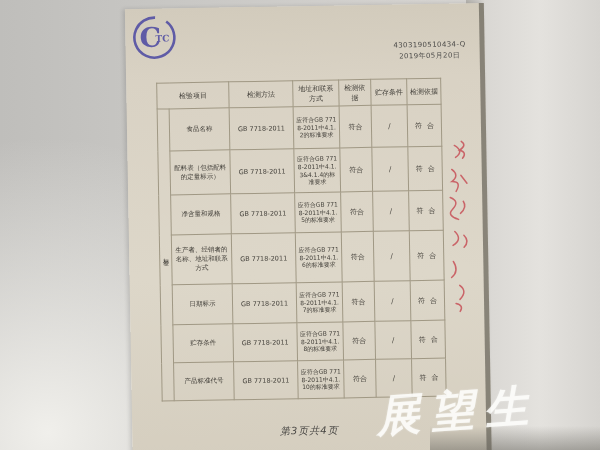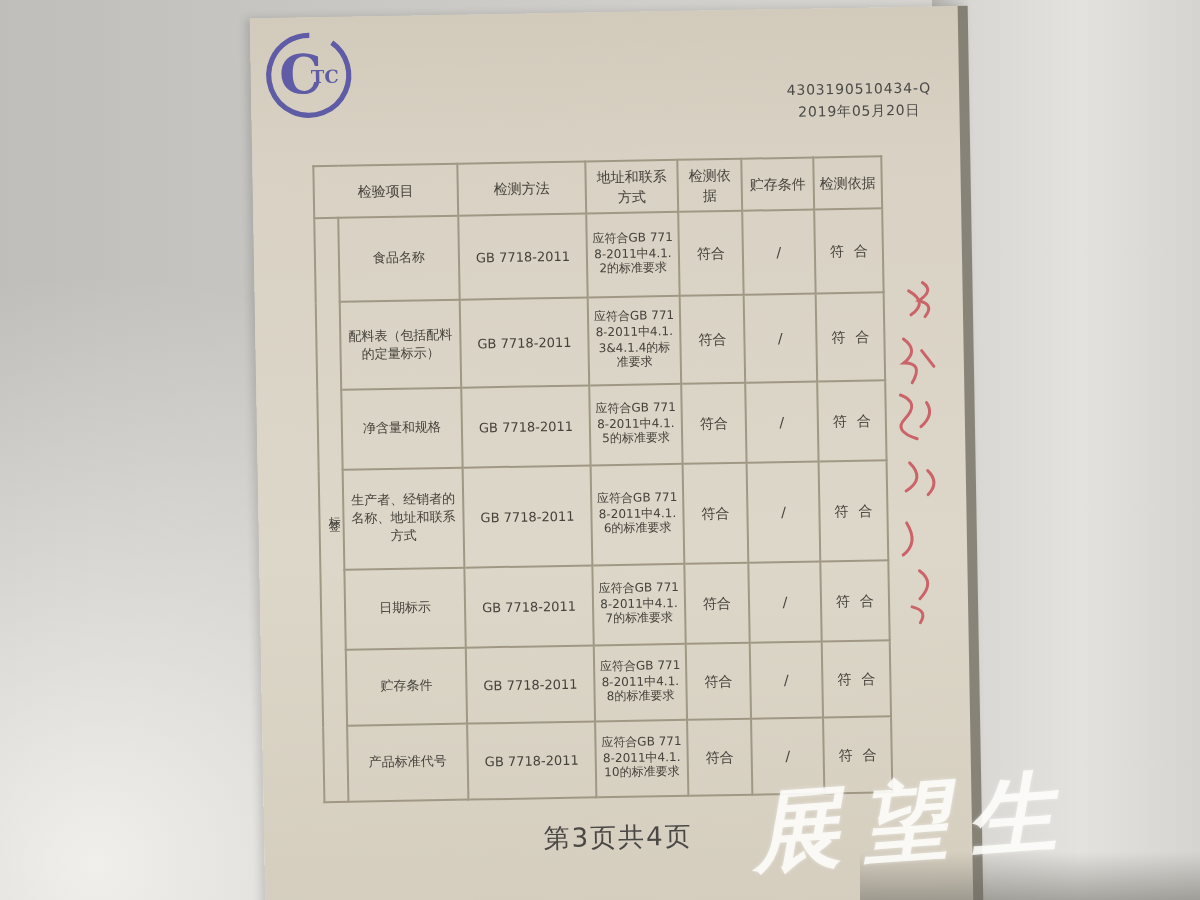--- a/index.html
+++ b/index.html
@@ -48,22 +48,22 @@
   td.vlabel{
     writing-mode:vertical-rl;text-orientation:upright;
     font-size:6px;color:#7a756b;padding:0;letter-spacing:2px;
   }
   td.item{font-size:6.5px;line-height:1.35;}
   td.method{font-size:6.5px;}
   td.standard{font-size:6px;line-height:1.3;word-break:break-all;}
   td.result,td.basis{font-size:7px;}
   td.conclusion{font-size:7px;letter-spacing:5px;text-indent:5px;}
   .page-footer{
-    position:absolute;left:50%;transform:translateX(-50%);top:404px;
-    font-size:13px;color:#4a4845;letter-spacing:1px;white-space:nowrap;
+    position:absolute;left:50%;transform:translateX(-50%);top:418px;
+    font-size:10px;color:#4a4845;letter-spacing:1px;white-space:nowrap;font-style:italic;
   }
   .red-notes{position:absolute;left:314px;top:132px;opacity:.78;}
   .bottom-shadow{
     position:absolute;left:430px;bottom:0;width:170px;height:24px;
     background:linear-gradient(180deg,rgba(0,0,0,0),rgba(105,103,96,.5));
     z-index:3;pointer-events:none;
   }
   .watermark{
     position:absolute;left:376px;top:382px;z-index:5;
     font-size:44px;font-weight:bold;font-style:italic;

